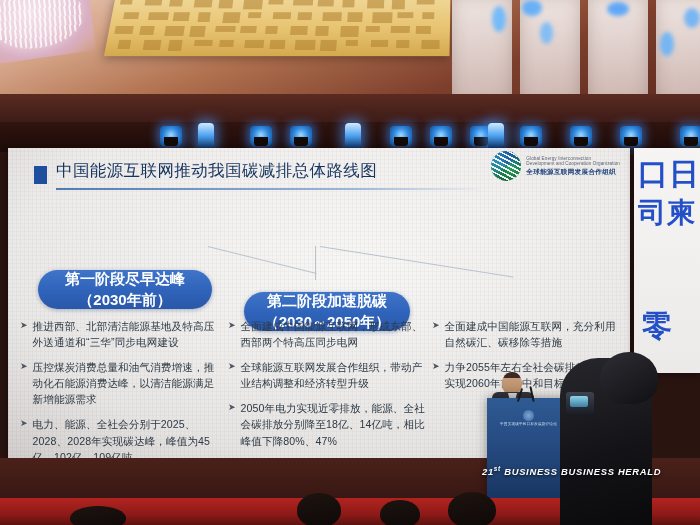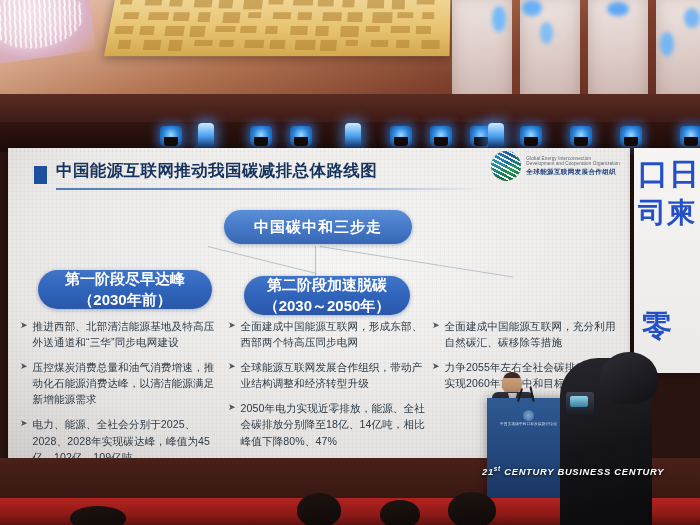--- a/index.html
+++ b/index.html
@@ -43,21 +43,21 @@
     box-shadow:0 2px 10px rgba(0,0,0,.45);overflow:hidden;}
   .screen:before{content:"";position:absolute;inset:0;pointer-events:none;
     background:
       repeating-linear-gradient(90deg,rgba(0,0,0,.028) 0 1px,rgba(255,255,255,0) 1px 4px),
       repeating-linear-gradient(0deg,rgba(0,0,0,.022) 0 1px,rgba(255,255,255,0) 1px 4px),
       radial-gradient(ellipse at 55% 40%,rgba(255,255,255,.5) 0%,rgba(210,205,205,.18) 70%,rgba(150,140,140,.30) 100%);}
 
   
   .titleRow{position:absolute;left:26px;top:12px;width:568px;height:34px;}
   .tmark{position:absolute;left:0;top:6px;width:13px;height:18px;background:#1d4f9e;}
-  .ttext{position:absolute;left:22px;top:0;font-size:16.5px;font-weight:bold;color:#16335e;
+  .ttext{position:absolute;left:22px;top:0;font-size:16.5px;font-weight:normal;color:#16335e;
     letter-spacing:.4px;white-space:nowrap;text-align:center;}
   .trule{position:absolute;left:22px;top:28px;width:430px;height:2px;
     background:linear-gradient(90deg,#4f7bb5 0%,#9db8d8 70%,rgba(160,180,210,0) 100%);}
   .logo{position:absolute;right:10px;top:2px;height:32px;display:flex;align-items:center;gap:5px;}
   .globe{width:30px;height:30px;border-radius:50%;
     background:conic-gradient(from 200deg,#1f7f4a,#2e8fb5,#1c5fa8,#2aa45f,#1f7f4a);
     position:relative;overflow:hidden;box-shadow:inset -3px -2px 6px rgba(0,0,0,.25);}
   .globe:before{content:"";position:absolute;inset:0;
     background:repeating-linear-gradient(28deg,rgba(255,255,255,.92) 0 1.6px,rgba(255,255,255,0) 1.6px 4.2px);}
   .logoTxt{line-height:1.08;}
@@ -66,21 +66,21 @@
 
   
   .pill{position:absolute;border-radius:22px;color:#fff;text-align:center;
     display:flex;flex-direction:column;align-items:center;justify-content:center;
     box-shadow:0 1px 4px rgba(20,50,110,.35);}
   .pillMain{left:216px;top:62px;width:188px;height:34px;font-size:15px;font-weight:bold;
     background:linear-gradient(180deg,#5a8ed6 0%,#4478c6 55%,#3767b4 100%);letter-spacing:1px;}
   .pillStage{height:39px;font-size:15px;font-weight:bold;
     background:linear-gradient(180deg,#3f74c8 0%,#2f63ba 55%,#2a57a8 100%);line-height:1.35;}
   .p1{left:30px;top:122px;width:174px;}
-  .p2{left:236px;top:128px;width:166px;text-align:right;}
+  .p2{left:236px;top:144px;width:166px;text-align:right;}
   .p3{left:438px;top:128px;width:166px;}
 
   .conn{position:absolute;background:#b9c2cc;transform-origin:0 0;height:1px;}
 
   
   .col{position:absolute;top:170px;width:200px;}
   .c1{left:12px;} .c2{left:220px;} .c3{left:424px;width:190px;}
   .bl{display:flex;gap:5px;margin-bottom:9px;}
   .arw{flex:0 0 auto;color:#4a5560;font-size:9px;line-height:1.55;padding-top:1px;}
   .btx{font-size:10.6px;line-height:1.52;color:#2d3944;letter-spacing:.1px;}
@@ -238,23 +238,20 @@
         <div class="logoEn">Global Energy Interconnection</div>
         <div class="logoEn">Development and Cooperation Organization</div>
         <div class="logoCn">全球能源互联网发展合作组织</div>
       </div>
     </div>
 
     <div class="conn" style="left:200px;top:98px;width:112px;transform:rotate(14deg);"></div>
     <div class="conn" style="left:308px;top:98px;width:34px;transform:rotate(90deg);"></div>
     <div class="conn" style="left:312px;top:98px;width:196px;transform:rotate(9deg);"></div>
 
-    <div class="pill pillMain">
-      <span>中国碳中和三步走</span>
-    </div>
 
     <div class="pill pillStage p1">
       <span>第一阶段尽早达峰</span>
       <span>（2030年前）</span>
     </div>
     <div class="pill pillStage p2">
       <span>第二阶段加速脱碳</span>
       <span>（2030～2050年）</span>
     </div>
 
@@ -325,16 +322,16 @@
   <div class="cam"></div>
   <div class="camHead"></div>
   <div class="camBox"></div>
 
   <div class="headDark" style="left:297px;top:493px;width:44px;height:34px;"></div>
   <div class="headDark" style="left:380px;top:500px;width:40px;height:28px;"></div>
   <div class="headDark" style="left:448px;top:492px;width:48px;height:36px;"></div>
   <div class="headDark" style="left:70px;top:506px;width:56px;height:24px;"></div>
 
   <div class="wm">
-    <div class="wmEn"><span>21</span><sup>st</sup><span> CENTURY BUSINESS CENTURY</span></div>
+    <div class="wmEn"><span>21</span><sup>st</sup><span> BUSINESS BUSINESS HERALD</span></div>
   </div>
 
 </div>
 
 </body></html>

